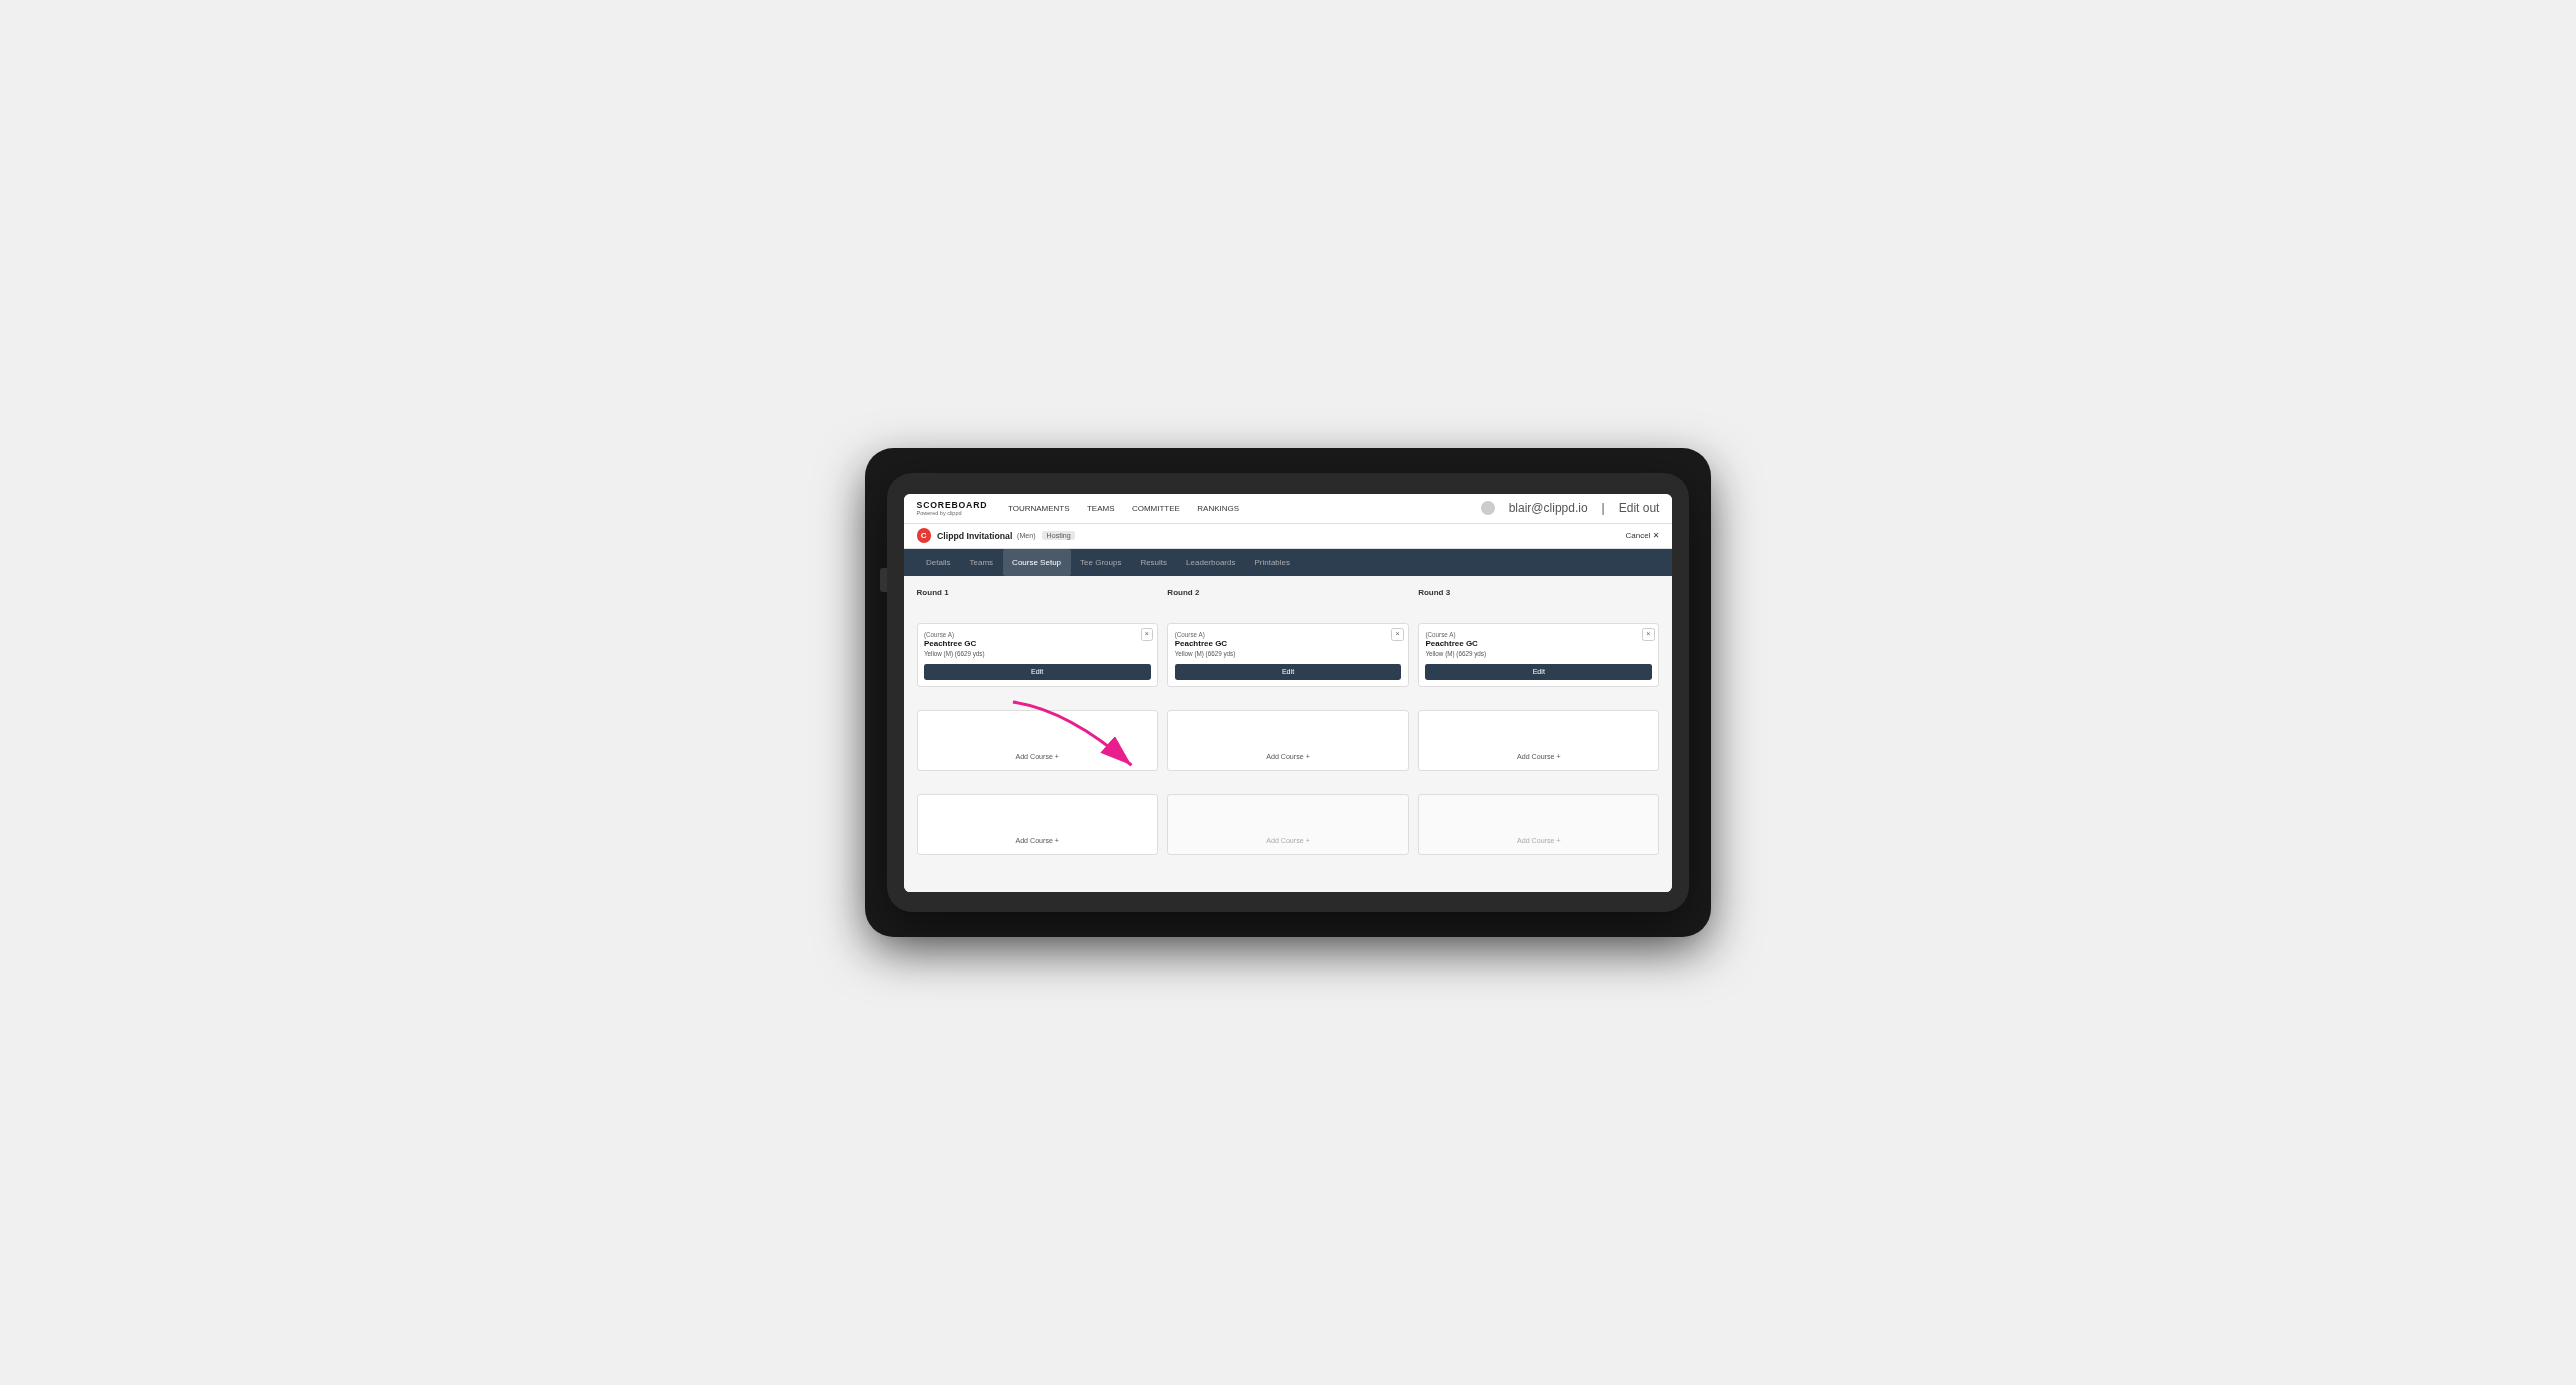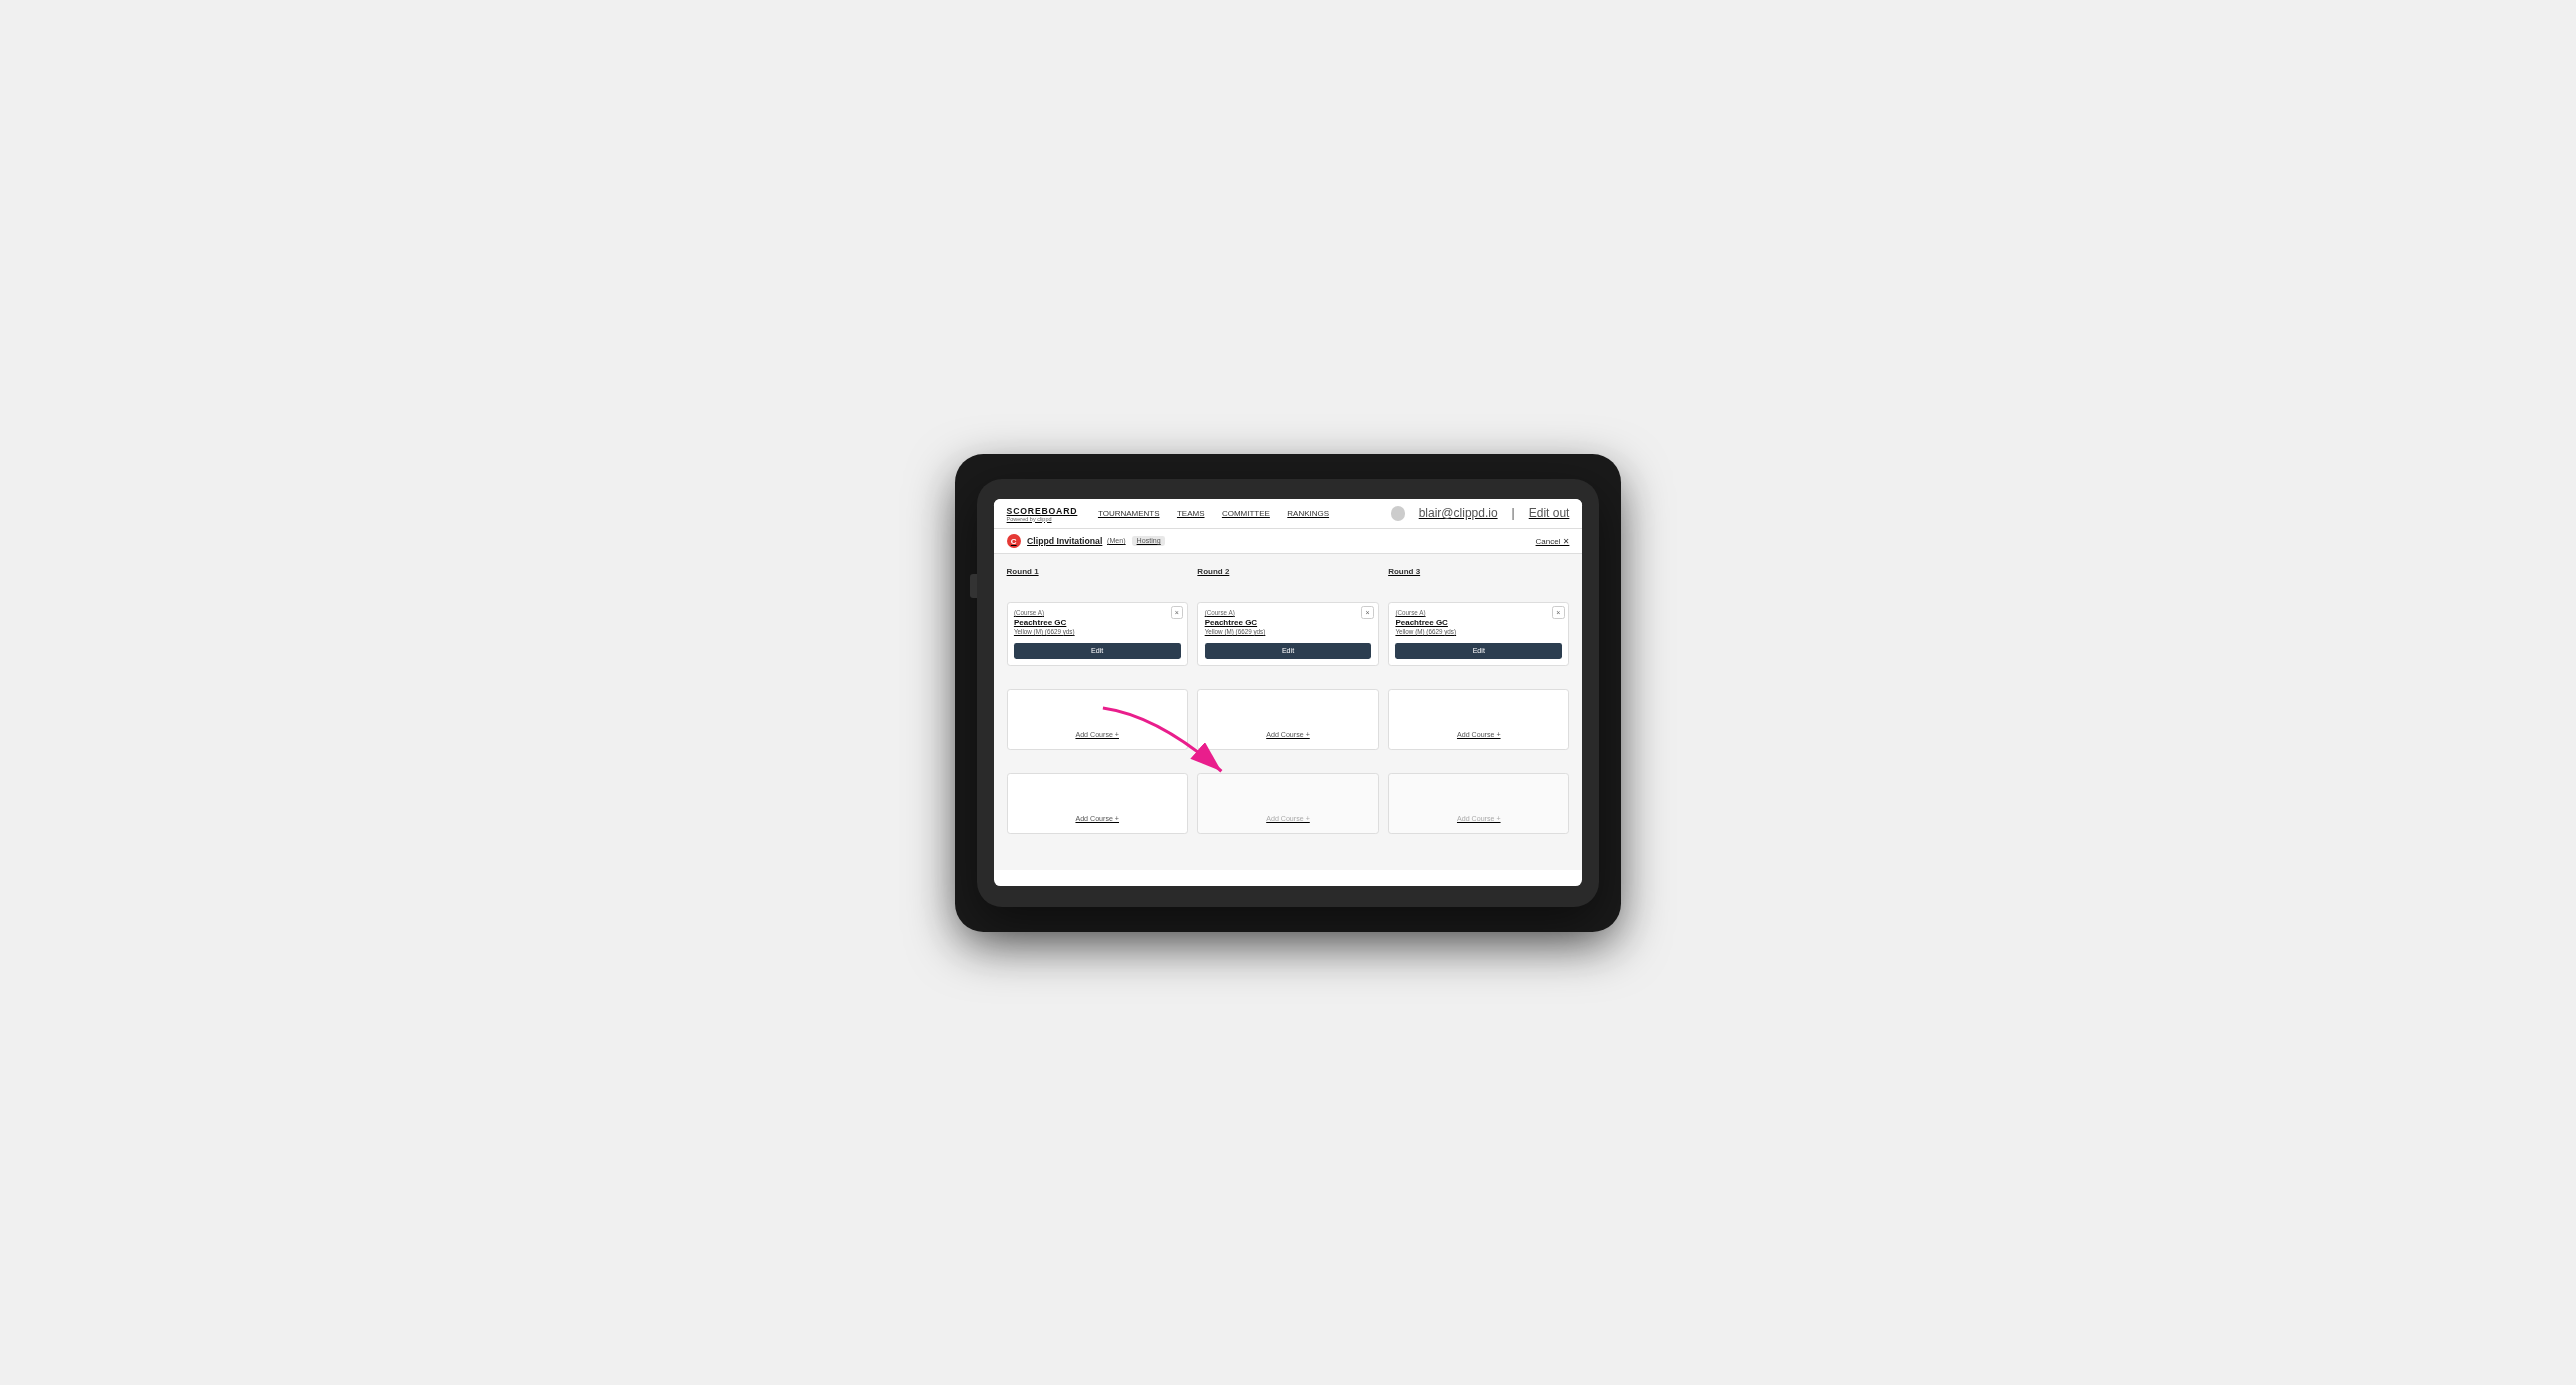--- a/index.html
+++ b/index.html
@@ -40,23 +40,22 @@
       padding: 25px 22px;
       box-shadow: 0 16px 47px rgba(0,0,0,0.5);
       flex-shrink: 0;
       position: relative;
     }
 
     .tablet-screen {
       background: #fff;
       border-radius: 6.3px;
       overflow: hidden;
-      width: 588px;
+      width: 768px;
       min-height: 387px;
-      text-decoration: underline;
     }
 
     
     .top-nav {
       background: #fff;
       border-bottom: 0.8px solid #ddd;
       display: flex;
       align-items: center;
       padding: 0 12.6px;
       height: 30px;
@@ -331,20 +330,29 @@
         </div>
 
         <div class="sub-header">
           <div class="clippd-icon">C</div>
           <span class="tournament-name">Clippd Invitational</span>
           <span class="men-badge">(Men)</span>
           <span class="hosting-badge">Hosting</span>
           <span class="cancel-btn">Cancel ✕</span>
         </div>
 
+        <div class="tab-bar">
+          <div class="tab-item">Details</div>
+          <div class="tab-item">Teams</div>
+          <div class="tab-item active">Course Setup</div>
+          <div class="tab-item">Tee Groups</div>
+          <div class="tab-item">Results</div>
+          <div class="tab-item">Leaderboards</div>
+          <div class="tab-item">Printables</div>
+        </div>
 
         <div class="main-content">
           <div class="rounds-grid">
 
             <div class="round-column">
               <div class="round-title">Round 1</div>
               <div class="course-card-wrapper">
                 <div class="course-card">
                   <div class="course-label">(Course A)</div>
                   <div class="course-name">Peachtree GC</div>

